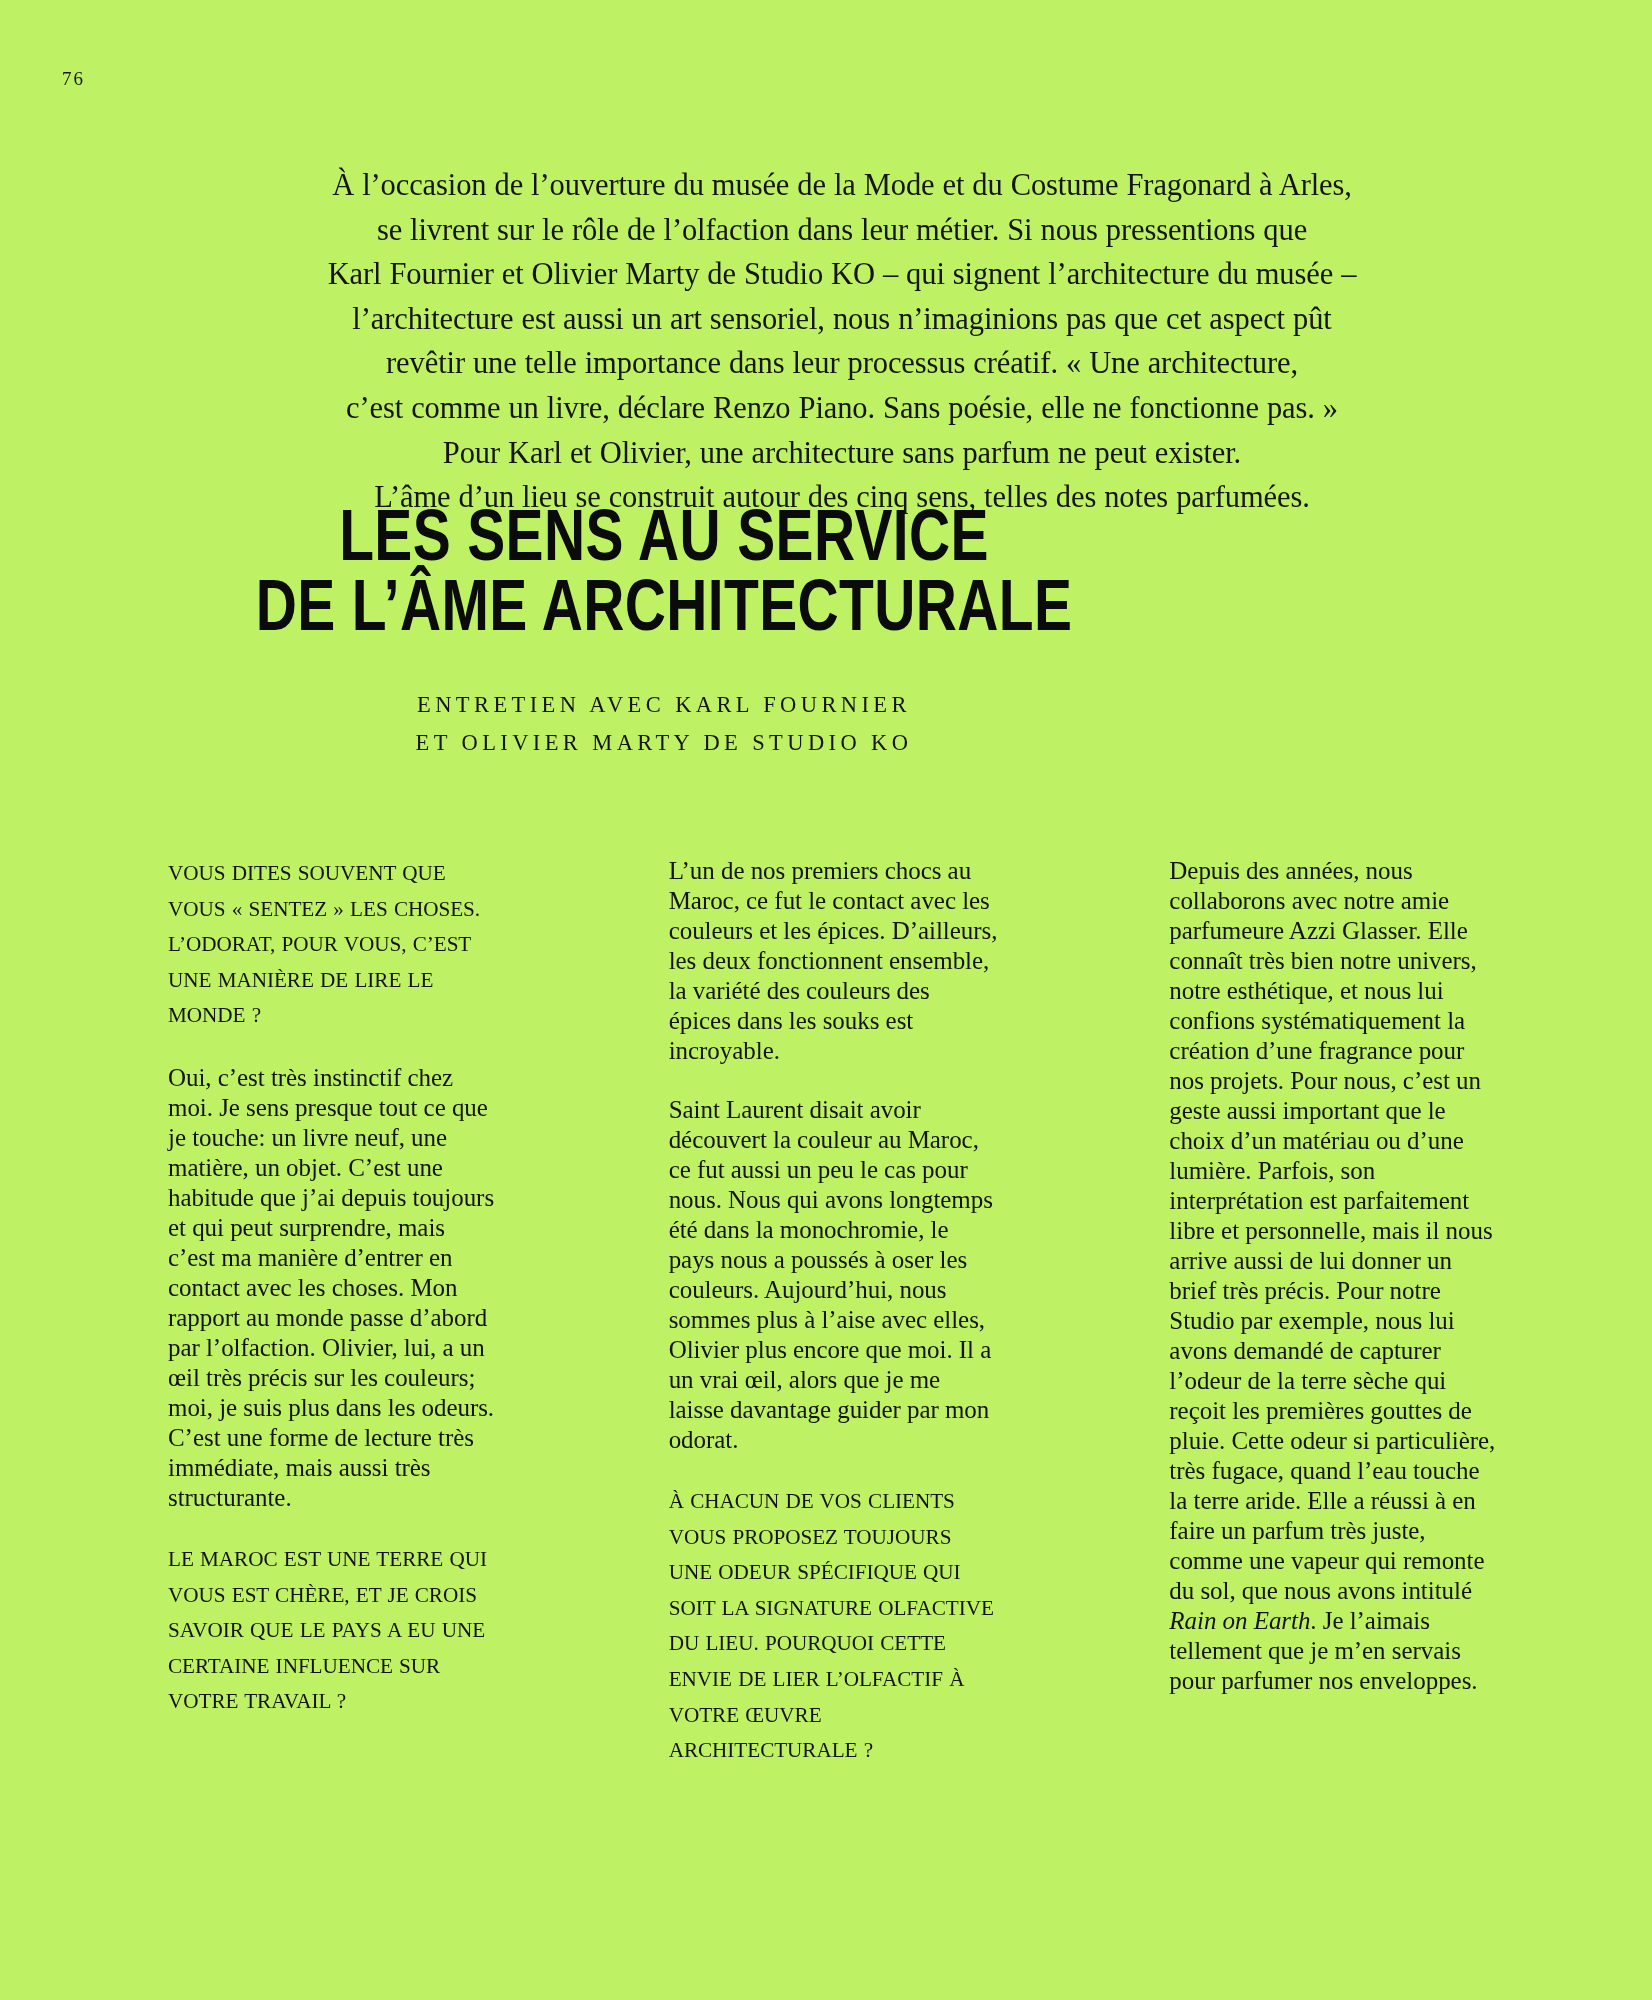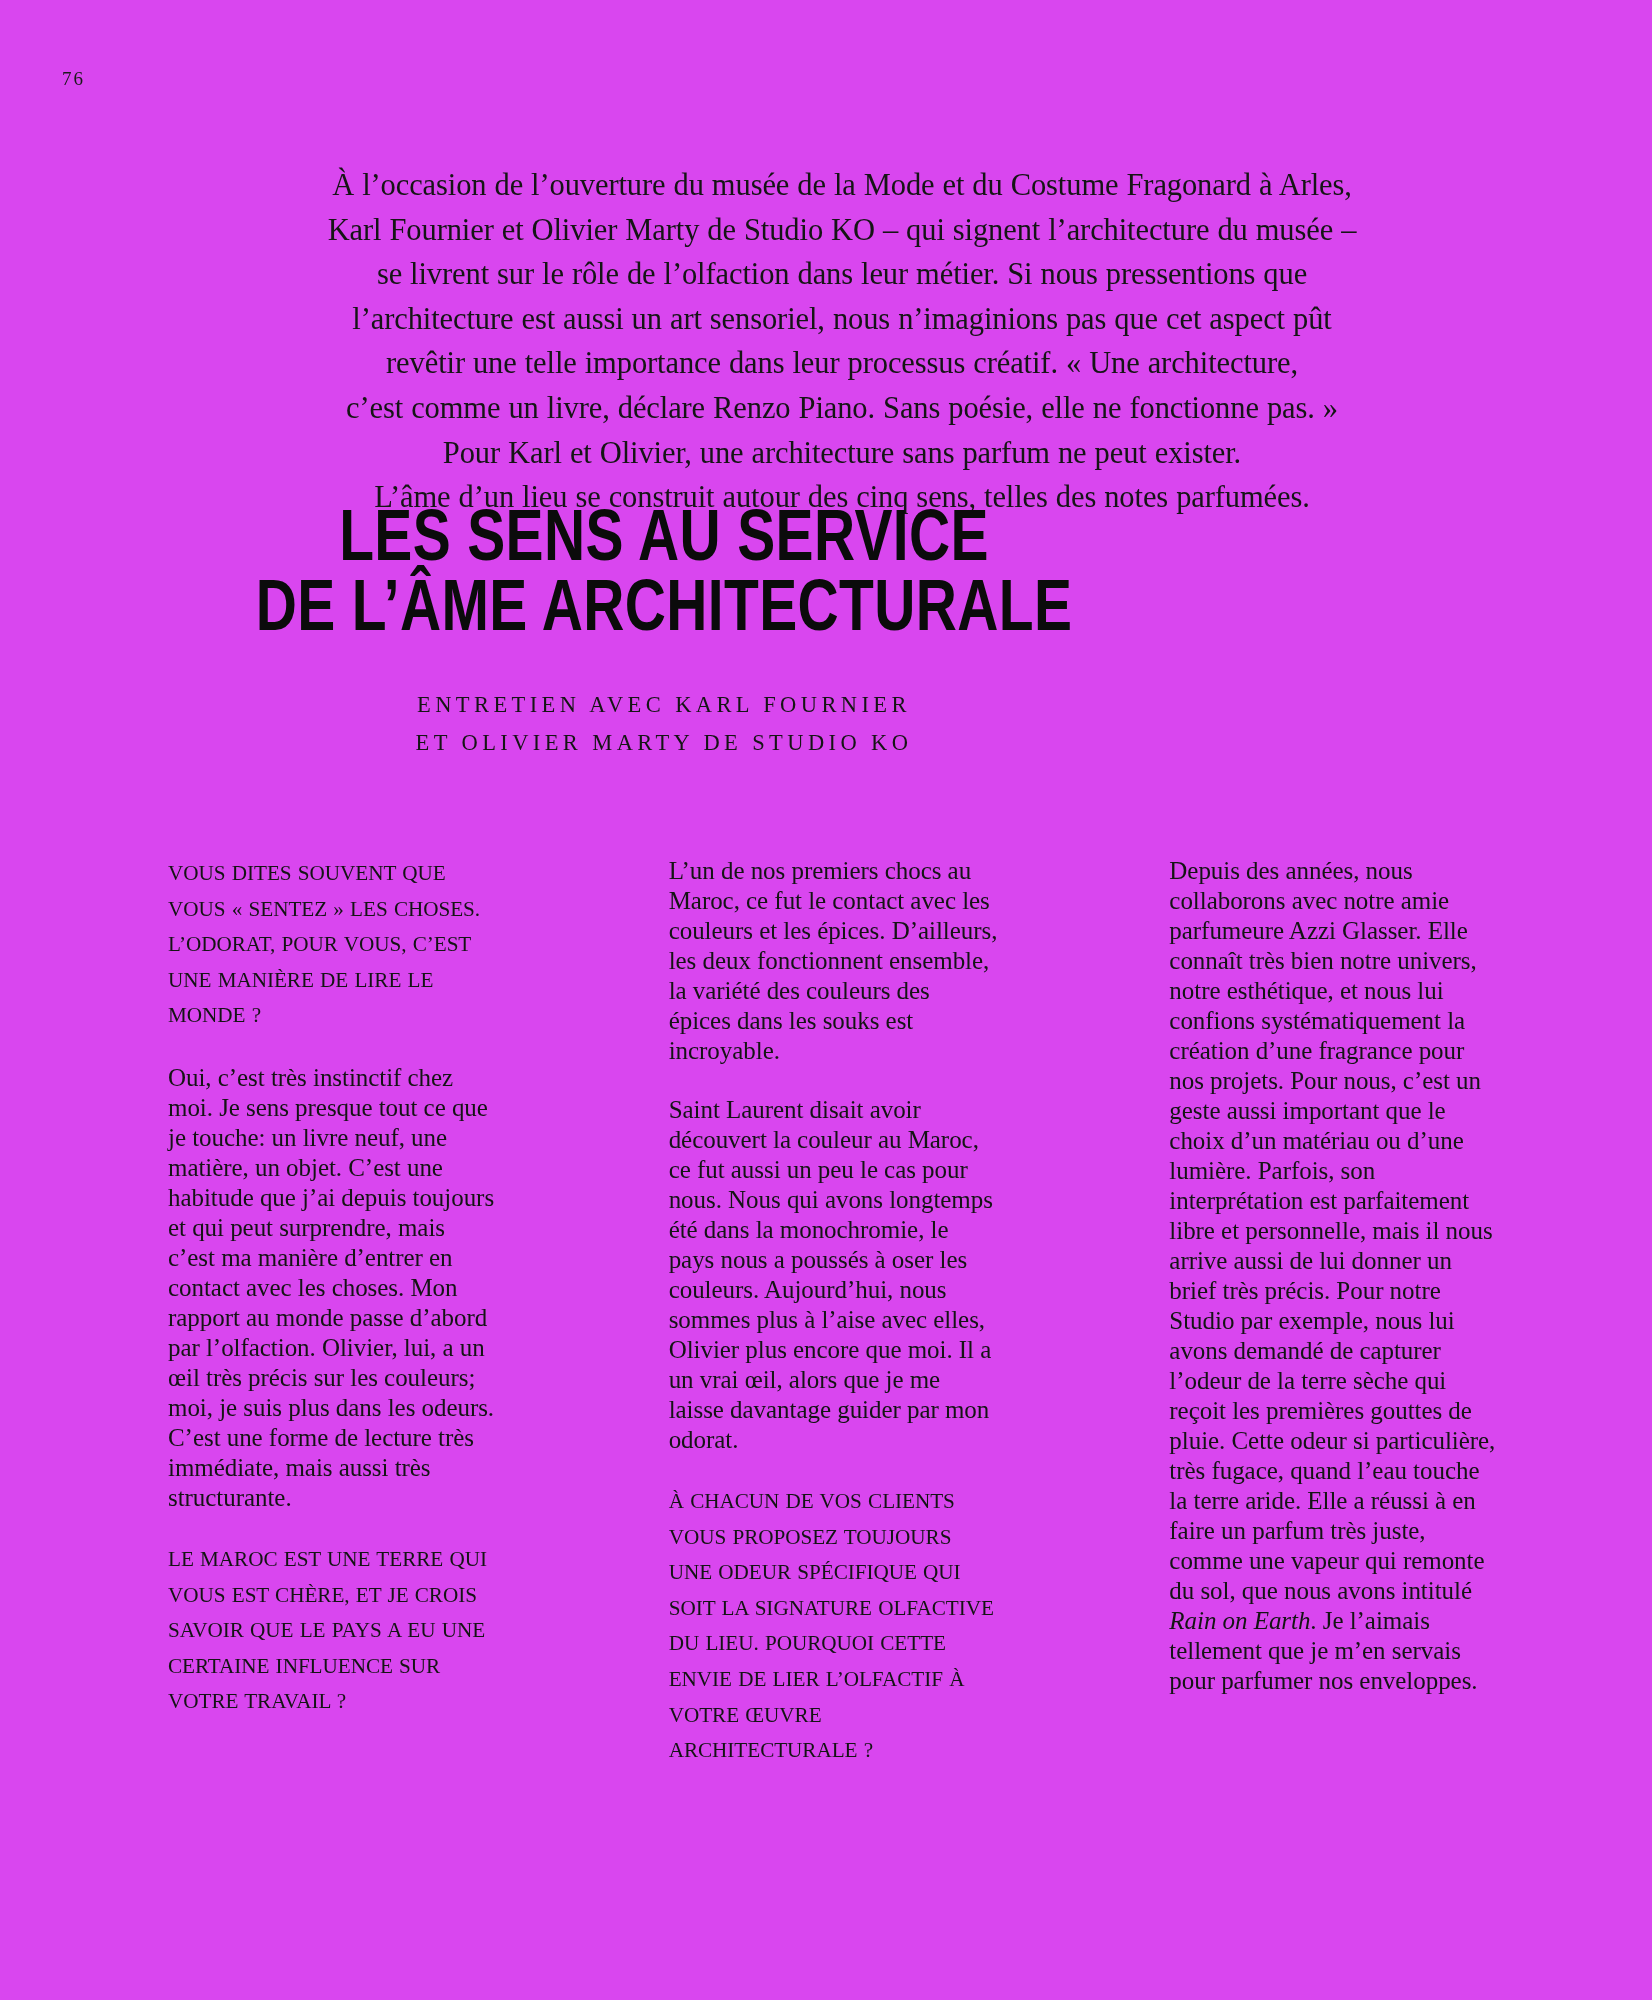--- a/index.html
+++ b/index.html
@@ -4,21 +4,21 @@
 <style>
   html, body {
     margin: 0;
     padding: 0;
     background: #ffffff;
   }
   .page {
     position: relative;
     width: 1652px;
     height: 2000px;
-    background: #d946ef;
+    background: #bef264;
     font-family: "Liberation Serif", "DejaVu Serif", serif;
     color: #151515;
     overflow: hidden;
     box-sizing: border-box;
   }
 
   
   .folio {
     position: absolute;
     left: 62px;
@@ -113,22 +113,22 @@
 </style>
 </head>
 <body>
 
 <div class="page">
 
   <div class="folio">76</div>
 
   <div class="intro">
     <p>À l’occasion de l’ouverture du musée de la Mode et du Costume Fragonard à Arles,</p>
+    <p>se livrent sur le rôle de l’olfaction dans leur métier. Si nous pressentions que</p>
     <p>Karl Fournier et Olivier Marty de Studio KO – qui signent l’architecture du musée –</p>
-    <p>se livrent sur le rôle de l’olfaction dans leur métier. Si nous pressentions que</p>
     <p>l’architecture est aussi un art sensoriel, nous n’imaginions pas que cet aspect pût</p>
     <p>revêtir une telle importance dans leur processus créatif. « Une architecture,</p>
     <p>c’est comme un livre, déclare Renzo Piano. Sans poésie, elle ne fonctionne pas. »</p>
     <p>Pour Karl et Olivier, une architecture sans parfum ne peut exister.</p>
     <p>L’âme d’un lieu se construit autour des cinq sens, telles des notes parfumées.</p>
   </div>
 
   <div class="title-block">
     <div class="headline">
       <span class="hl-line">LES SENS AU SERVICE</span>

